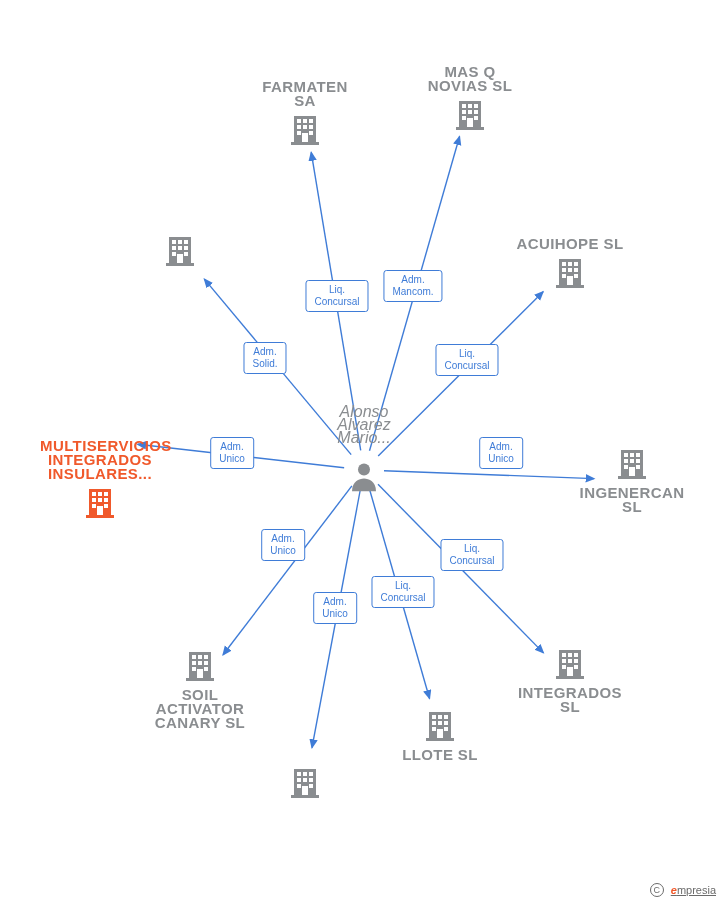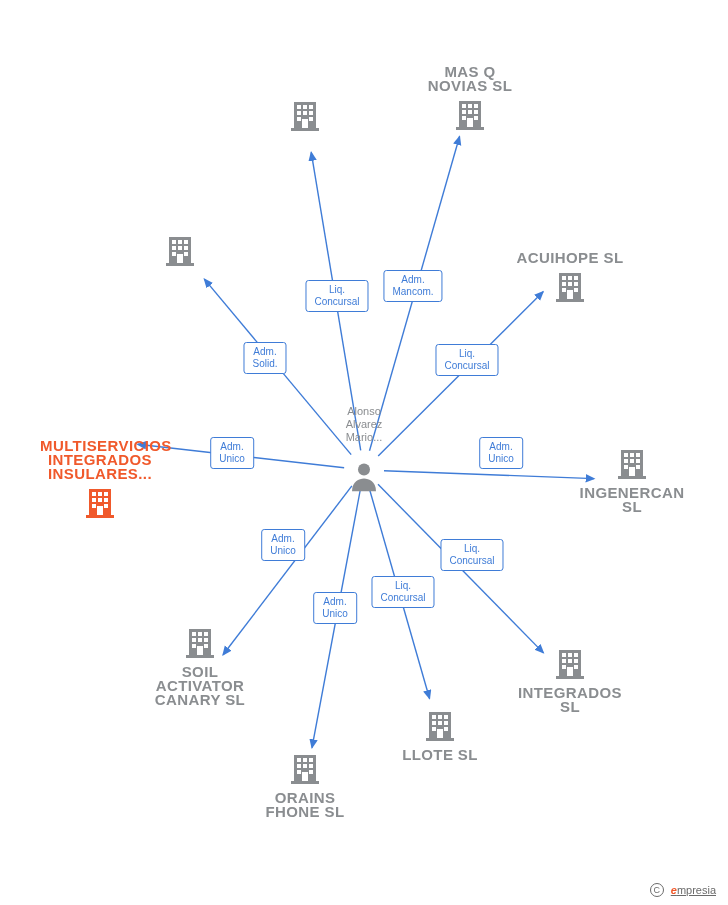--- a/index.html
+++ b/index.html
@@ -48,26 +48,27 @@
     pointer-events: auto;
   }
   .center-node {
     position: absolute;
     width: 100px;
     text-align: center;
     transform: translate(-50%, -50%);
     pointer-events: none;
   }
   .center-node .label {
-    font-size: 11px;
+    font-size: 16px;
     color: #8a8d90;
     line-height: 13px;
     white-space: pre-line;
     margin-bottom: 18px;
     pointer-events: auto;
+    font-style: italic;
   }
   .center-node .icon { pointer-events: auto; }
   .rel-box {
     position: absolute;
     border: 1px solid #3f7cd7;
     border-radius: 3px;
     background: #ffffff;
     font-size: 10px;
     line-height: 12px;
     color: #3f7cd7;
@@ -125,20 +126,22 @@
         <line x1="383.98609159903555" y1="470.74574968653116" x2="594.0264259618325" y2="478.58307559559074" stroke="#3f7cd7" stroke-width="1.4" marker-end="url(#arrow)"></line>
         <line x1="351.87022395011275" y1="485.90184055320583" x2="223.04657449478574" y2="654.786502948909" stroke="#3f7cd7" stroke-width="1.4" marker-end="url(#arrow)"></line>
         <line x1="360.3179973259512" y1="489.65814986992154" x2="311.9958050806927" y2="747.649515247149" stroke="#3f7cd7" stroke-width="1.4" marker-end="url(#arrow)"></line>
         <line x1="369.51358322738156" y1="489.2249941481067" x2="429.52419186797505" y2="698.4725111185973" stroke="#3f7cd7" stroke-width="1.4" marker-end="url(#arrow)"></line>
         <line x1="378.00550612150505" y1="484.2774576966799" x2="543.3895383691404" y2="652.8728303763081" stroke="#3f7cd7" stroke-width="1.4" marker-end="url(#arrow)"></line>
       </g>
   </svg>
 
   <div id="nodes-layer">
       <div class="node" style="left: 305px; top: 115px;">
+        <div class="label">FARMATEN
+SA</div>
         <div class="icon"><svg width="34" height="34" viewBox="0 0 34 34">
     <rect x="6" y="4" width="22" height="26" fill="#8a8d90"></rect>
     <rect x="3" y="30" width="28" height="3" fill="#8a8d90"></rect>
     <rect x="9" y="7" width="4" height="4" fill="#fff"></rect>
     <rect x="15" y="7" width="4" height="4" fill="#fff"></rect>
     <rect x="21" y="7" width="4" height="4" fill="#fff"></rect>
     <rect x="9" y="13" width="4" height="4" fill="#fff"></rect>
     <rect x="15" y="13" width="4" height="4" fill="#fff"></rect>
     <rect x="21" y="13" width="4" height="4" fill="#fff"></rect>
     <rect x="9" y="19" width="4" height="4" fill="#fff"></rect>
@@ -171,21 +174,21 @@
     <rect x="15" y="7" width="4" height="4" fill="#fff"></rect>
     <rect x="21" y="7" width="4" height="4" fill="#fff"></rect>
     <rect x="9" y="13" width="4" height="4" fill="#fff"></rect>
     <rect x="15" y="13" width="4" height="4" fill="#fff"></rect>
     <rect x="21" y="13" width="4" height="4" fill="#fff"></rect>
     <rect x="9" y="19" width="4" height="4" fill="#fff"></rect>
     <rect x="21" y="19" width="4" height="4" fill="#fff"></rect>
     <rect x="14" y="21" width="6" height="9" fill="#fff"></rect>
   </svg></div>
       </div>
-      <div class="node" style="left: 570px; top: 265px; margin-top: 14px;">
+      <div class="node" style="left: 570px; top: 265px;">
         <div class="label">ACUIHOPE SL</div>
         <div class="icon"><svg width="34" height="34" viewBox="0 0 34 34">
     <rect x="6" y="4" width="22" height="26" fill="#8a8d90"></rect>
     <rect x="3" y="30" width="28" height="3" fill="#8a8d90"></rect>
     <rect x="9" y="7" width="4" height="4" fill="#fff"></rect>
     <rect x="15" y="7" width="4" height="4" fill="#fff"></rect>
     <rect x="21" y="7" width="4" height="4" fill="#fff"></rect>
     <rect x="9" y="13" width="4" height="4" fill="#fff"></rect>
     <rect x="15" y="13" width="4" height="4" fill="#fff"></rect>
     <rect x="21" y="13" width="4" height="4" fill="#fff"></rect>
@@ -222,21 +225,21 @@
     <rect x="9" y="13" width="4" height="4" fill="#fff"></rect>
     <rect x="15" y="13" width="4" height="4" fill="#fff"></rect>
     <rect x="21" y="13" width="4" height="4" fill="#fff"></rect>
     <rect x="9" y="19" width="4" height="4" fill="#fff"></rect>
     <rect x="21" y="19" width="4" height="4" fill="#fff"></rect>
     <rect x="14" y="21" width="6" height="9" fill="#fff"></rect>
   </svg></div>
         <div class="label">INGENERCAN
 SL</div>
       </div>
-      <div class="node" style="left: 200px; top: 666px; text-align: center;">
+      <div class="node" style="left: 200px; top: 689px; text-align: center;">
         <div class="icon-top"><svg width="34" height="34" viewBox="0 0 34 34">
     <rect x="6" y="4" width="22" height="26" fill="#8a8d90"></rect>
     <rect x="3" y="30" width="28" height="3" fill="#8a8d90"></rect>
     <rect x="9" y="7" width="4" height="4" fill="#fff"></rect>
     <rect x="15" y="7" width="4" height="4" fill="#fff"></rect>
     <rect x="21" y="7" width="4" height="4" fill="#fff"></rect>
     <rect x="9" y="13" width="4" height="4" fill="#fff"></rect>
     <rect x="15" y="13" width="4" height="4" fill="#fff"></rect>
     <rect x="21" y="13" width="4" height="4" fill="#fff"></rect>
     <rect x="9" y="19" width="4" height="4" fill="#fff"></rect>
@@ -254,22 +257,20 @@
     <rect x="9" y="7" width="4" height="4" fill="#fff"></rect>
     <rect x="15" y="7" width="4" height="4" fill="#fff"></rect>
     <rect x="21" y="7" width="4" height="4" fill="#fff"></rect>
     <rect x="9" y="13" width="4" height="4" fill="#fff"></rect>
     <rect x="15" y="13" width="4" height="4" fill="#fff"></rect>
     <rect x="21" y="13" width="4" height="4" fill="#fff"></rect>
     <rect x="9" y="19" width="4" height="4" fill="#fff"></rect>
     <rect x="21" y="19" width="4" height="4" fill="#fff"></rect>
     <rect x="14" y="21" width="6" height="9" fill="#fff"></rect>
   </svg></div>
-        <div class="label">ORAINS
-FHONE  SL</div>
       </div>
       <div class="node" style="left: 440px; top: 735px;">
         <div class="icon-top"><svg width="34" height="34" viewBox="0 0 34 34">
     <rect x="6" y="4" width="22" height="26" fill="#8a8d90"></rect>
     <rect x="3" y="30" width="28" height="3" fill="#8a8d90"></rect>
     <rect x="9" y="7" width="4" height="4" fill="#fff"></rect>
     <rect x="15" y="7" width="4" height="4" fill="#fff"></rect>
     <rect x="21" y="7" width="4" height="4" fill="#fff"></rect>
     <rect x="9" y="13" width="4" height="4" fill="#fff"></rect>
     <rect x="15" y="13" width="4" height="4" fill="#fff"></rect>

